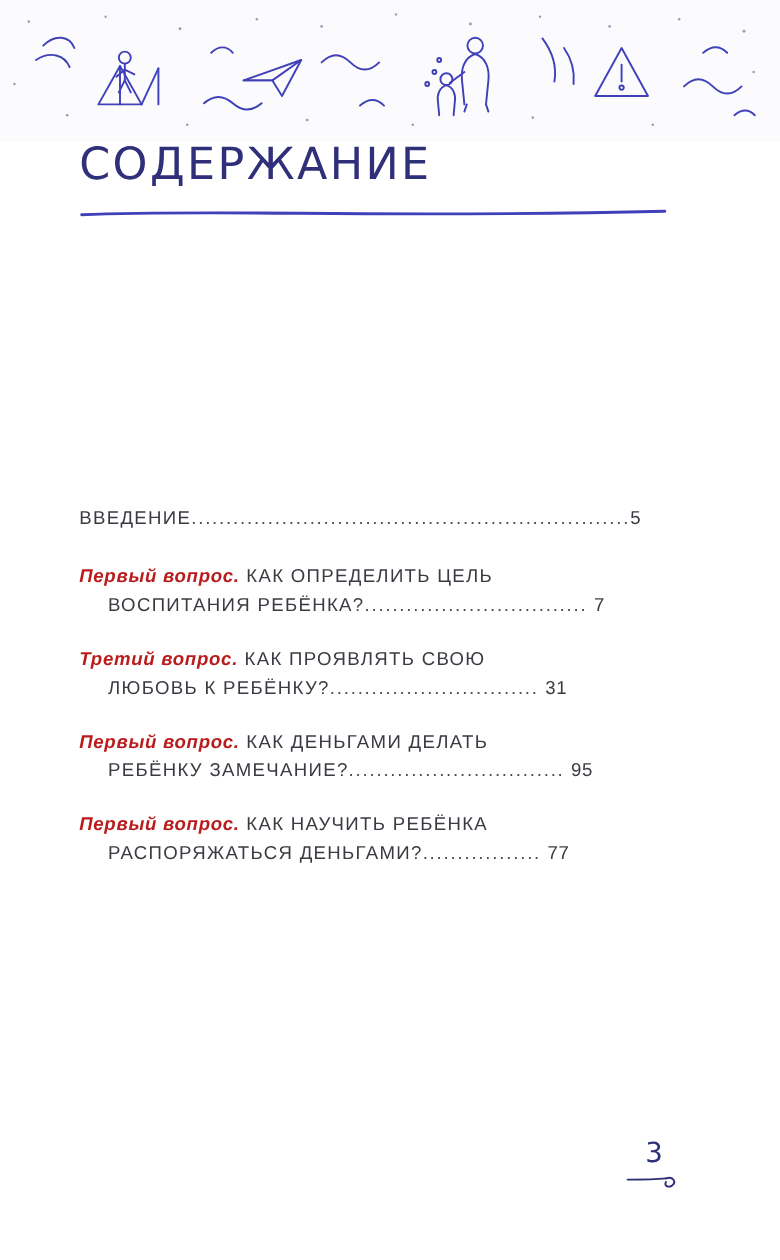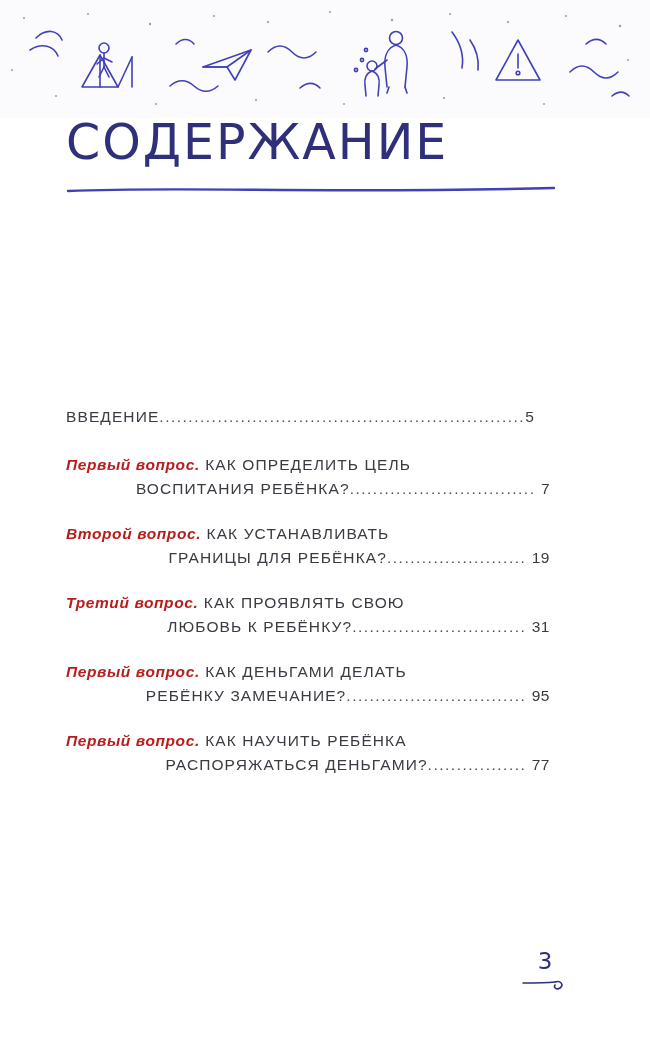--- a/index.html
+++ b/index.html
@@ -40,59 +40,58 @@
 
   
   .title-wrap {
     position: absolute;
     left: 66px;
     top: 118px;
     width: 520px;
   }
   .doc-title {
     font-family: "DejaVu Sans", sans-serif;
-    font-size: 49px;
+    font-size: 37px;
     letter-spacing: 2px;
     color: #2f2f7a;
     font-weight: 400;
     line-height: 1;
     margin: 0;
     white-space: nowrap;
   }
   .title-rule {
     margin-top: 18px;
     width: 490px;
     height: 10px;
   }
 
   
   .toc {
     position: absolute;
     left: 66px;
-    top: 405px;
+    top: 421px;
     width: 484px;
   }
 
   .toc-entry {
     margin-bottom: 21px;
     font-size: 15.5px;
     color: #3a3a42;
     line-height: 1.55;
     letter-spacing: 1.1px;
   }
   .toc-entry.intro {
     margin-bottom: 24px;
   }
 
   .entry-line {
     display: block;
   }
   .entry-line.second {
     padding-left: 24px;
-    text-align: right;
   }
 
   .q-label {
     color: #b91c1c;
     font-weight: bold;
     font-style: italic;
     letter-spacing: 0.6px;
   }
   .q-text {
     color: #3a3a42;
@@ -235,29 +234,20 @@
     <div class="toc-entry">
       <span class="entry-line">
         <span class="q-label">Первый вопрос.</span>
         <span class="q-text">КАК ОПРЕДЕЛИТЬ ЦЕЛЬ</span>
       </span>
       <span class="entry-line second">
         <span class="q-text">ВОСПИТАНИЯ РЕБЁНКА?</span><span class="dotfill">................................</span> <span class="pageno">7</span>
       </span>
     </div>
 
-    <div class="toc-entry">
-      <span class="entry-line">
-        <span class="q-label">Второй вопрос.</span>
-        <span class="q-text">КАК УСТАНАВЛИВАТЬ</span>
-      </span>
-      <span class="entry-line second">
-        <span class="q-text">ГРАНИЦЫ ДЛЯ РЕБЁНКА?</span><span class="dotfill">........................</span> <span class="pageno">19</span>
-      </span>
-    </div>
 
     <div class="toc-entry">
       <span class="entry-line">
         <span class="q-label">Третий вопрос.</span>
         <span class="q-text">КАК ПРОЯВЛЯТЬ СВОЮ</span>
       </span>
       <span class="entry-line second">
         <span class="q-text">ЛЮБОВЬ К РЕБЁНКУ?</span><span class="dotfill">..............................</span> <span class="pageno">31</span>
       </span>
     </div>

